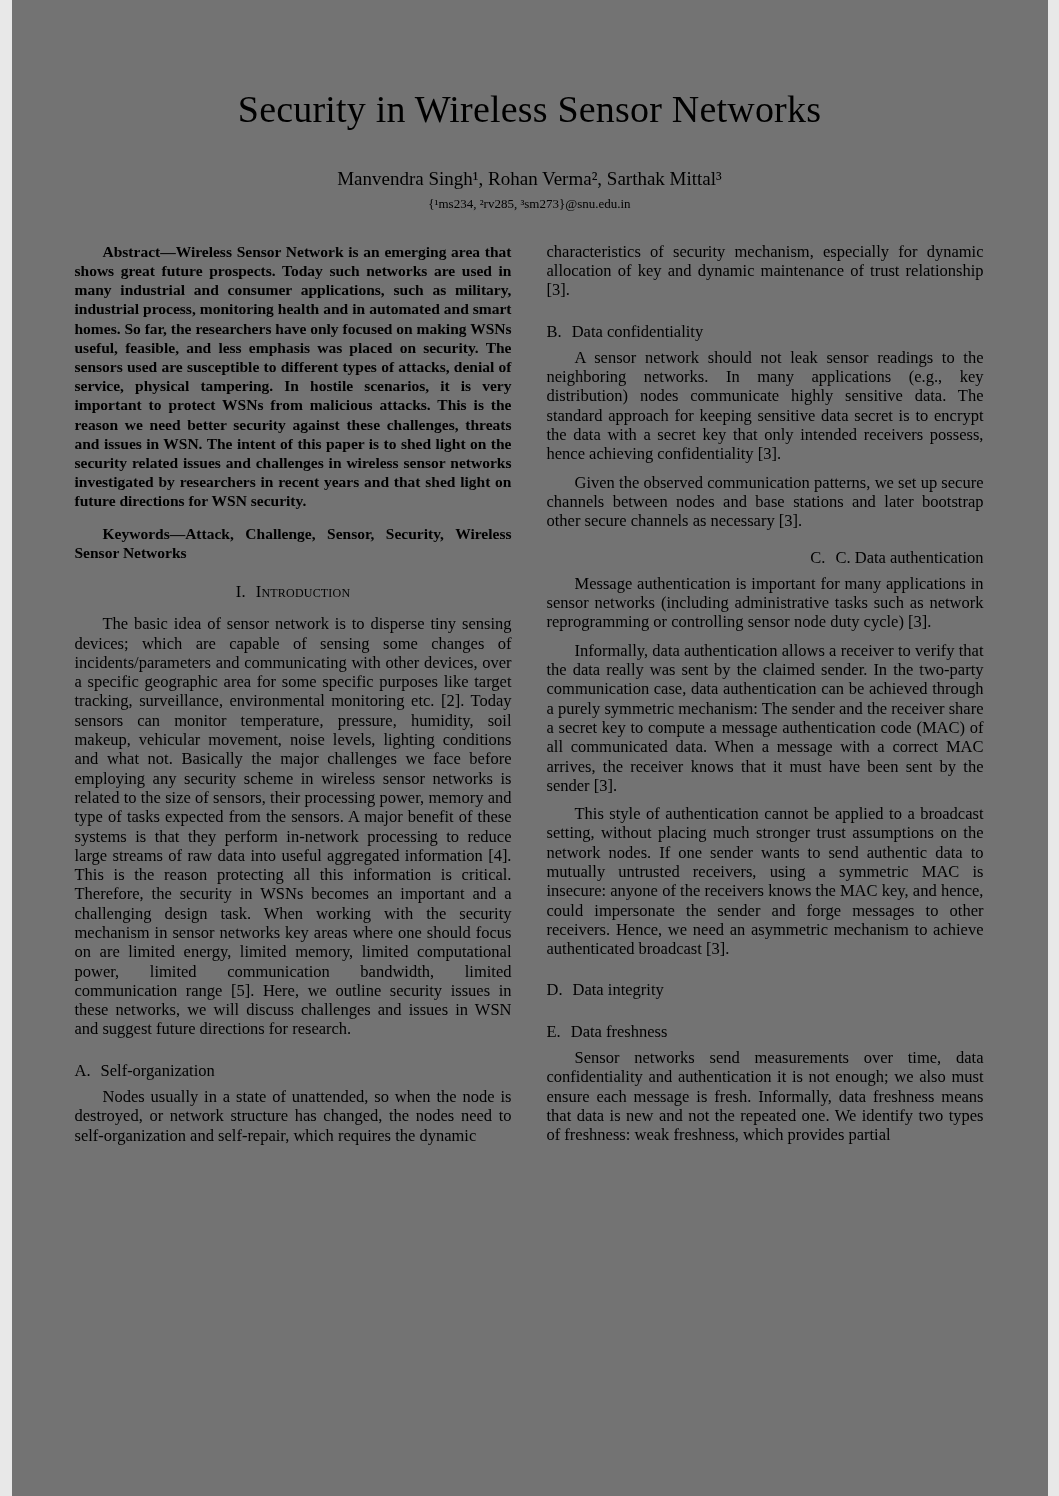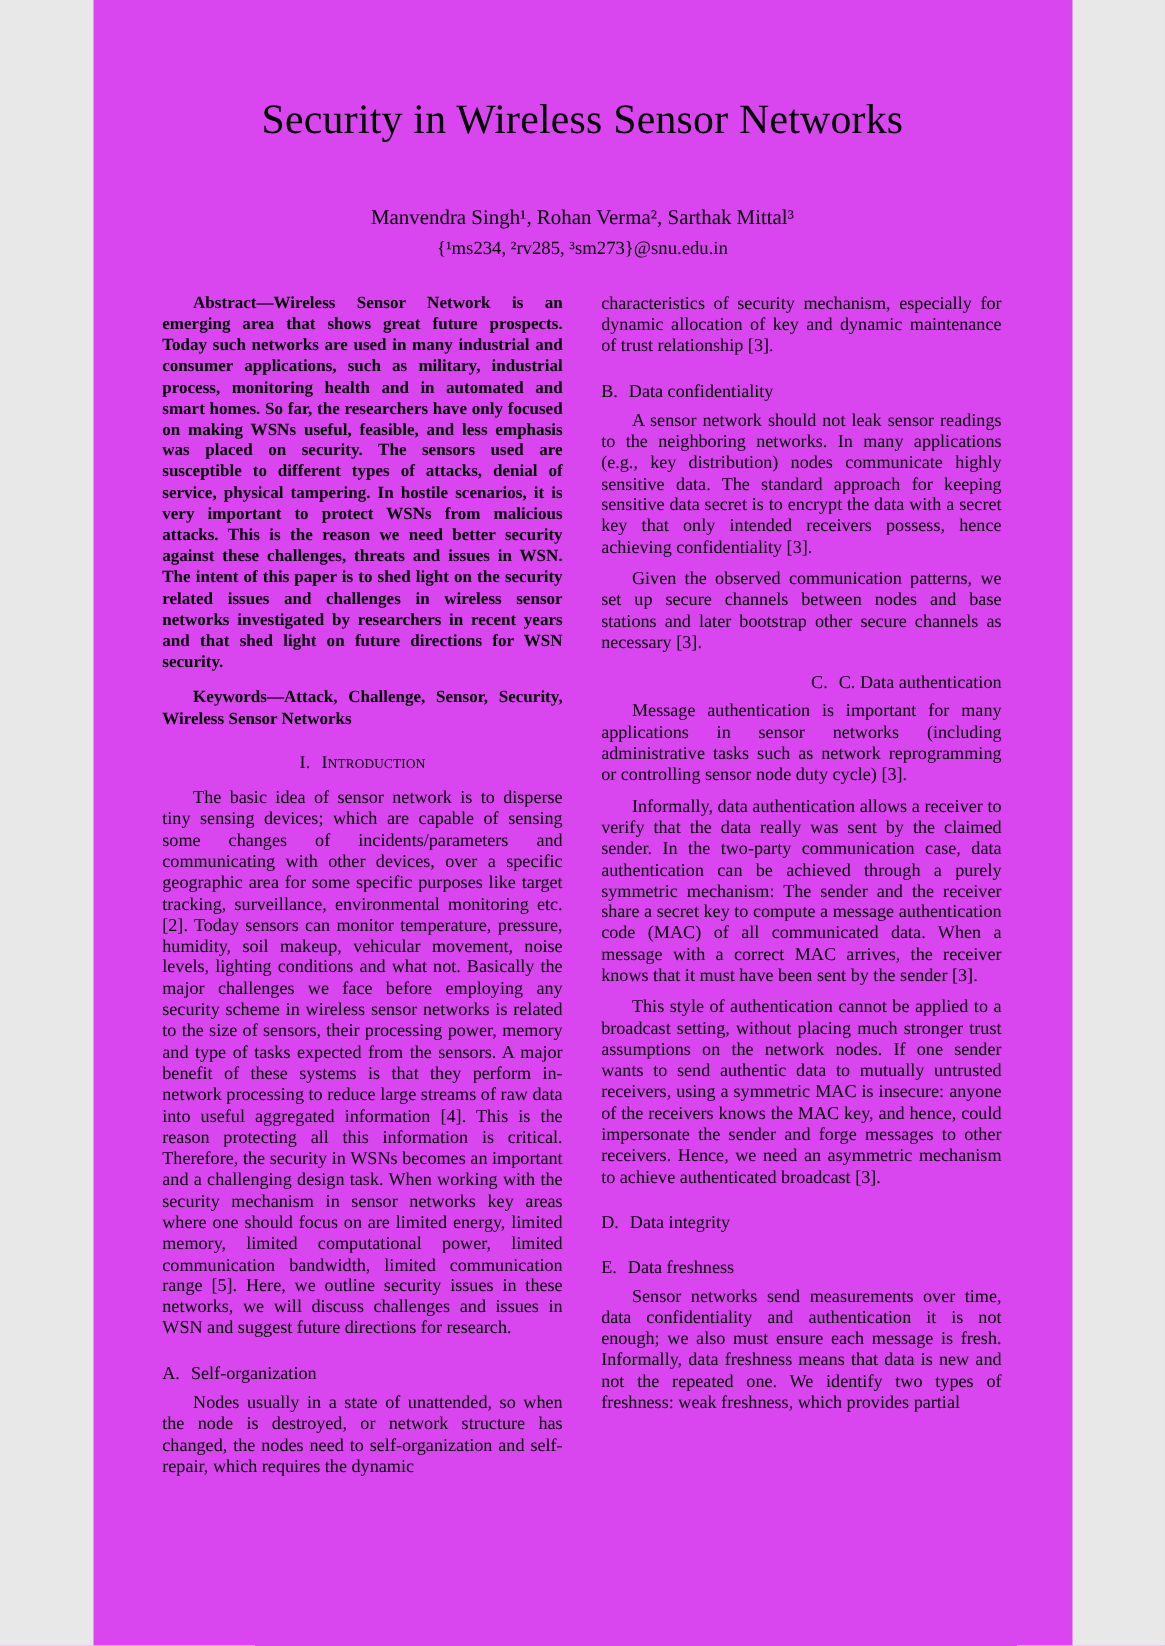--- a/index.html
+++ b/index.html
@@ -1,26 +1,26 @@
 <!DOCTYPE html>
 <html><head>
 <meta charset="utf-8">
 <style>
   html,body{margin:0;padding:0;background:#e8e8e8;}
   .page{
-    width:890px;height:1496px;background:#d946ef;color:#000;
+    width:1036px;height:1496px;background:#737373;color:#000;
     position:relative;margin:0 auto;overflow:hidden;
     font-family:"Liberation Serif","DejaVu Serif",serif;
   }
   .title{
     text-align:center;padding-top:88px;font-size:38px;line-height:1.15;
     font-weight:400;letter-spacing:0.2px;
   }
-  .authors{text-align:center;margin-top:56px;font-size:19px;}
-  .emails{text-align:center;margin-top:6px;font-size:17px;}
+  .authors{text-align:center;margin-top:36px;font-size:19px;}
+  .emails{text-align:center;margin-top:6px;font-size:13px;}
   .columns{display:flex;margin:30px 64px 0 63px;gap:35px;}
   .col{width:450px;font-size:16.5px;line-height:19.3px;}
   .blk{text-align:justify;margin:0 0 9px 0;}
   .abstract,.keywords{
     font-weight:bold;font-size:15.5px;line-height:19.2px;text-indent:28px;
   }
   .keywords{margin-top:13px;}
   .section{
     text-align:center;font-variant:small-caps;letter-spacing:0.2px;
     margin-top:20px;margin-bottom:13px;text-indent:0;

